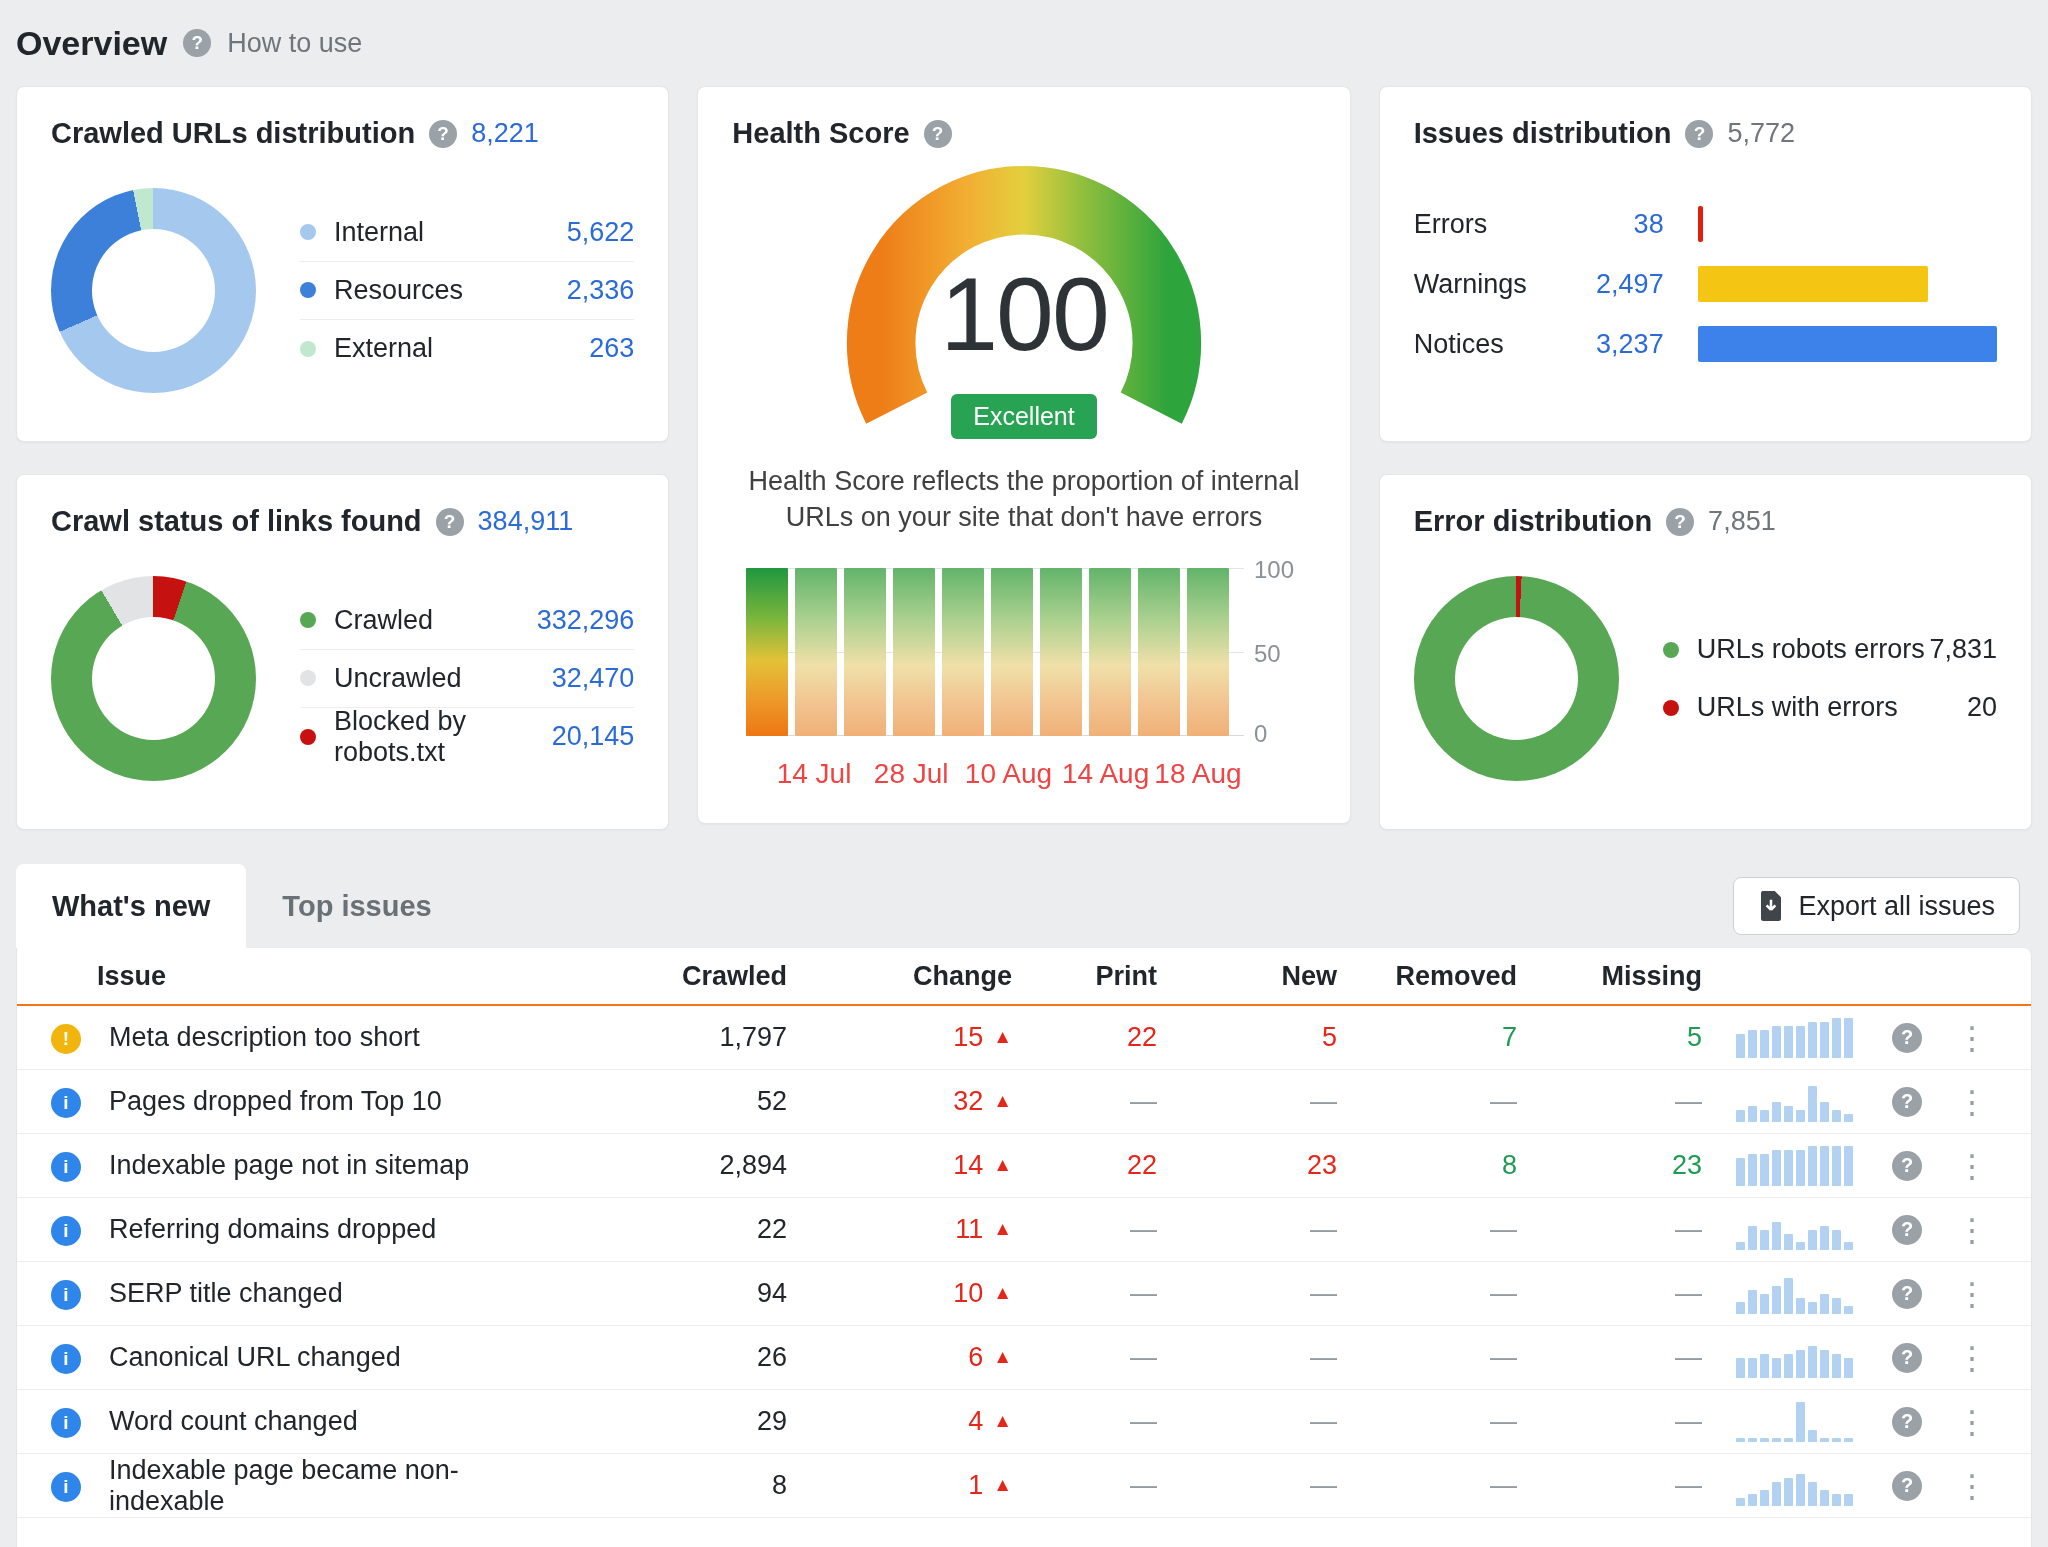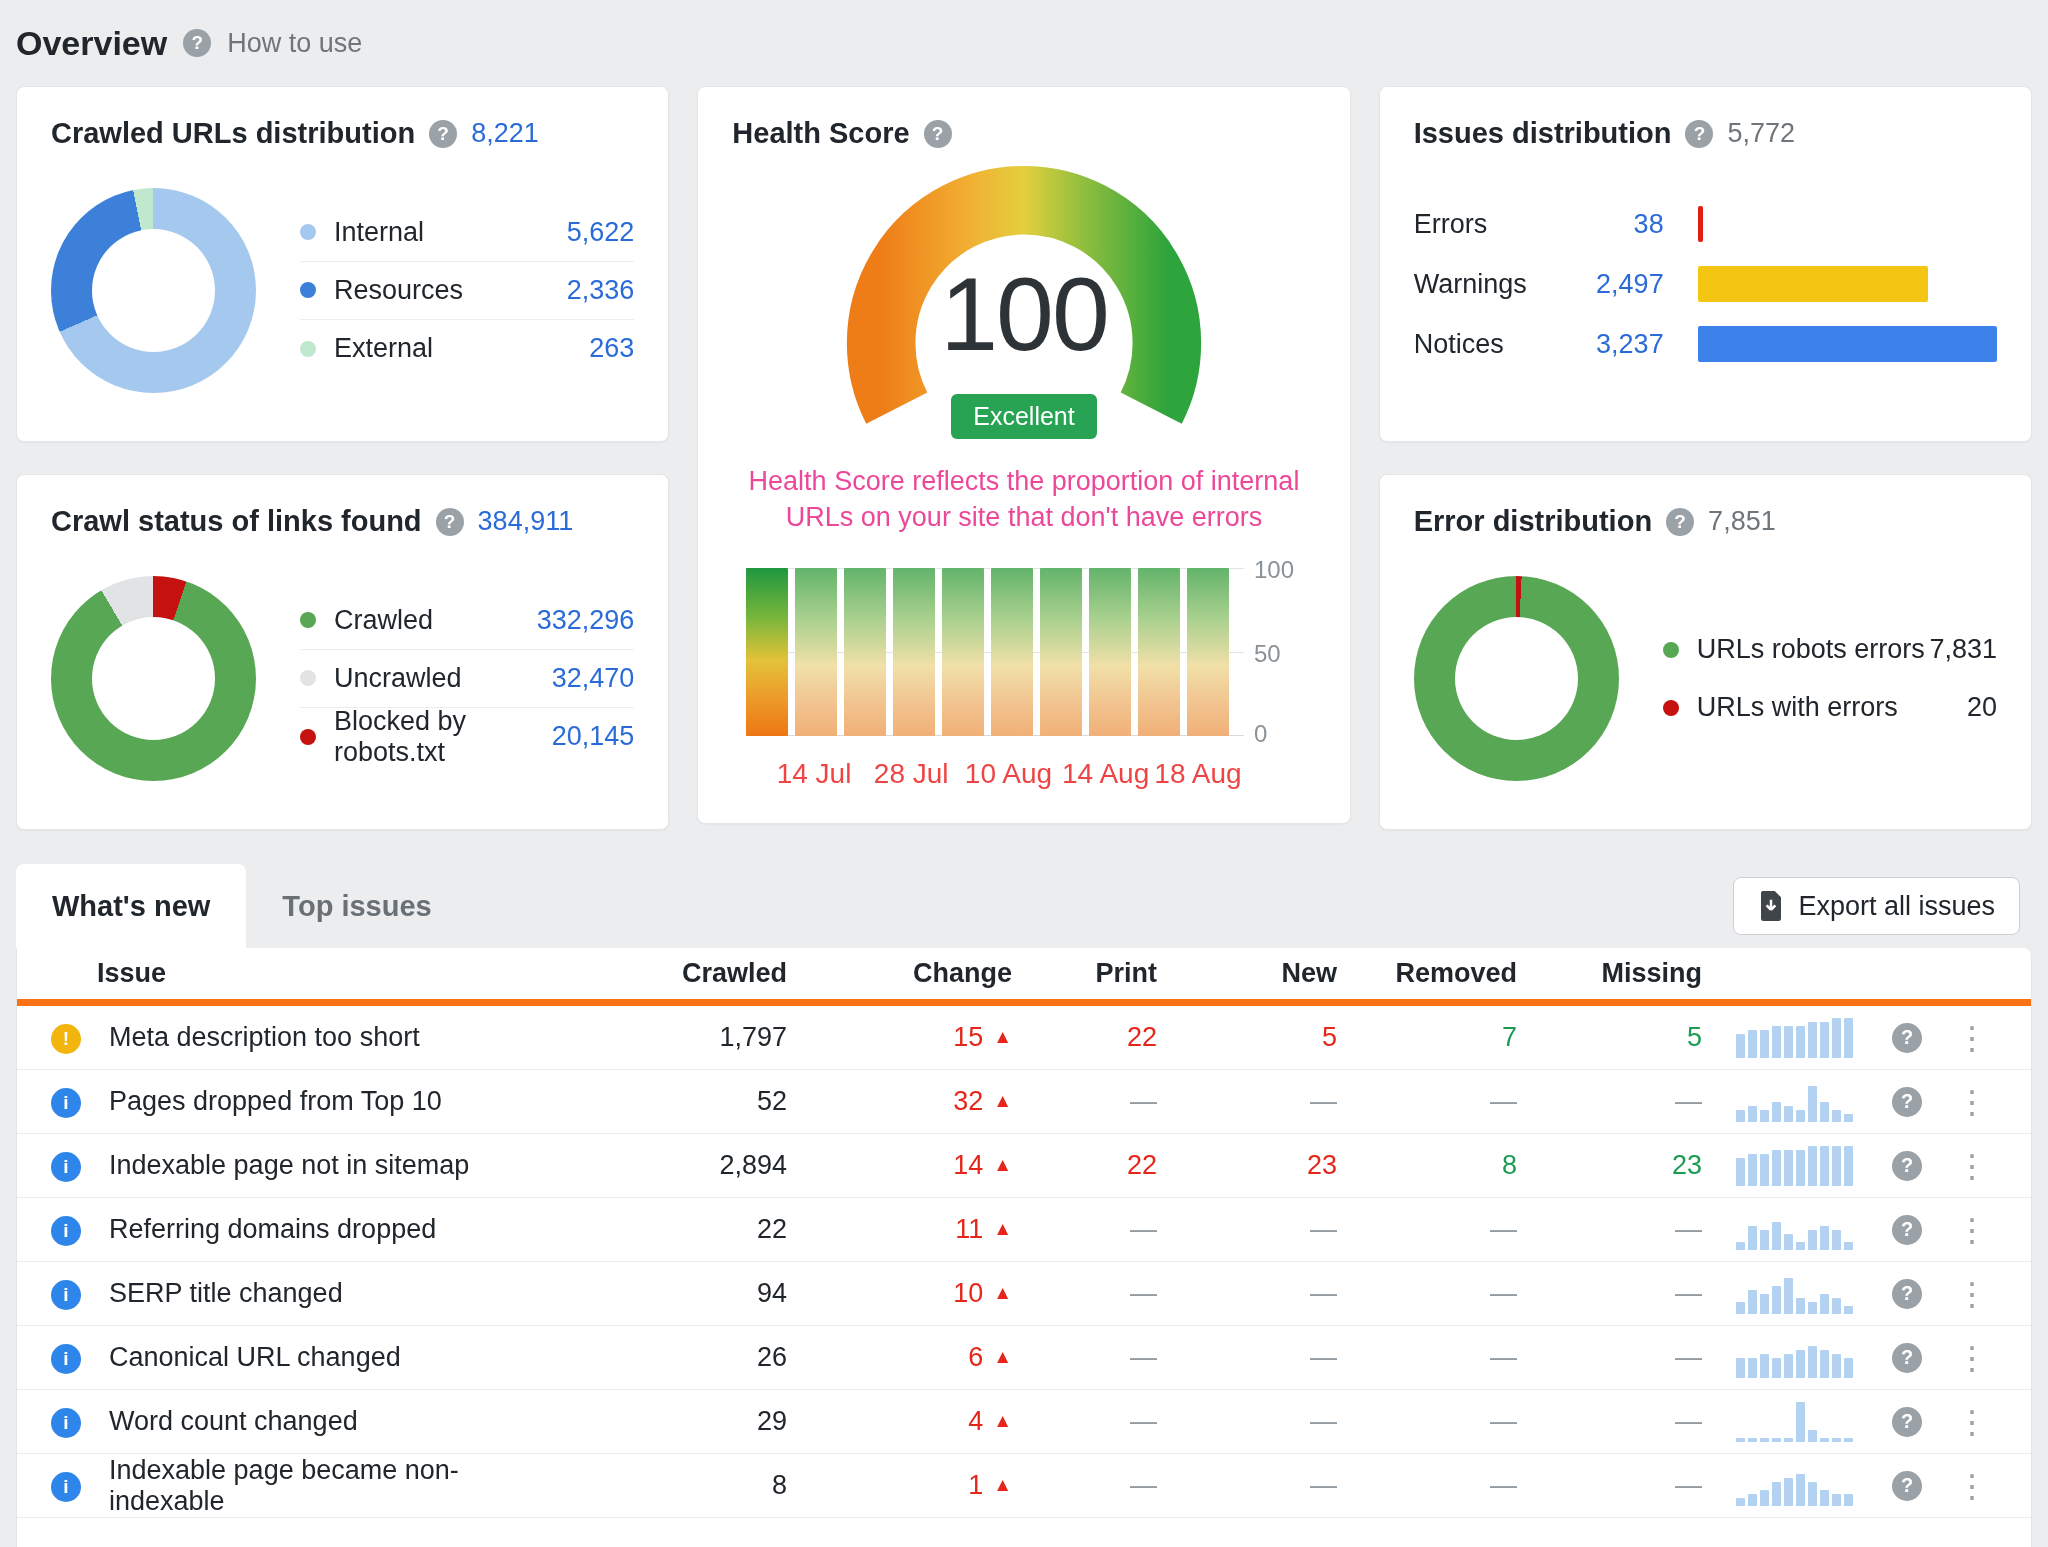--- a/index.html
+++ b/index.html
@@ -51,21 +51,21 @@
   .legend-row { display:flex; align-items:center; height:58px; border-bottom:1px solid #ededee; }
   .legend-row:last-child, .no-sep .legend-row { border-bottom:none; }
   .dot { width:16px; height:16px; border-radius:50%; margin-right:18px; flex:none; }
   .legend-label { flex:1; }
 
   
   .gauge-wrap { display:flex; flex-direction:column; align-items:center; }
   .gauge { position:relative; width:400px; height:272px; margin-top:12px; }
   .score { position:absolute; left:50%; top:56%; transform:translate(-50%,-50%); font-size:104px; color:#2e3338; letter-spacing:-2px; }
   .badge { margin-top:-40px; z-index:2; background:#27a353; color:#fff; font-size:25px; padding:8px 22px; border-radius:6px; }
-  .desc { margin-top:24px; color:#ec4899; text-align:center; max-width:700px; line-height:1.35; }
+  .desc { margin-top:24px; color:#404040; text-align:center; max-width:700px; line-height:1.35; }
   .hchart { margin-top:32px; width:556px; }
   .hchart-top { display:flex; }
   .plot { position:relative; width:486px; height:168px; }
   .gridline { position:absolute; left:0; right:-12px; height:1px; background:#e3e4e6; }
   .gridline.g0 { top:0; } .gridline.g50 { top:50%; }
   .axisline { position:absolute; left:0; right:-12px; bottom:0; height:1px; background:#d8d9db; }
   .bars { position:absolute; inset:0; display:flex; align-items:flex-end; gap:7px; }
   .hbar { width:42px; border-radius:1px;
     background:linear-gradient(180deg,#63b46b 0%,#a9d08e 30%,#f0e0a8 58%,#f2c490 80%,#f0b077 100%); }
   .hbar.vivid { background:linear-gradient(180deg,#1f9740 0%,#7ab63c 30%,#e3c238 55%,#ed9a2a 78%,#ed7613 100%); }
@@ -89,21 +89,21 @@
   .tab { height:84px; display:flex; align-items:center; padding:0 36px; font-size:29px; cursor:pointer; }
   .tab.active { background:#fff; border-radius:8px 8px 0 0; font-weight:700; }
   .tab.inactive { color:#697076; font-weight:700; }
   .export-wrap { margin-left:auto; align-self:center; margin-right:12px; }
   .tbl { background:#fff; border:1px solid #e4e5e7; border-top:none; border-radius:0 8px 0 0; height:611px; overflow:hidden; }
   .thead, .trow {
     display:grid;
     grid-template-columns:56px minmax(0,1fr) 225px 225px 145px 180px 180px 185px 165px 80px 50px;
     align-items:center; padding:0 34px;
   }
-  .thead { height:58px; border-bottom:7px solid #f97316; font-weight:700;padding-left:24px; }
+  .thead { height:58px; border-bottom:2px solid #f97316; font-weight:700;padding-left:24px; }
   .trow { height:64px; border-bottom:1px solid #eceded; }
   .hcell { text-align:right; }
   .hcell.left { text-align:left; }
   .cell.num { text-align:right; font-variant-numeric:tabular-nums; }
   .c-red { color:#e5271b; }
   .c-green { color:#1d9b53; }
   .c-dark { color:#20262b; }
   .c-dash { color:#949ba1; }
   .change-cell { display:flex; justify-content:flex-end; align-items:center; gap:10px; }
   .up-arrow { color:#e5271b; font-size:19px; line-height:1; transform:translateY(-1px); }

